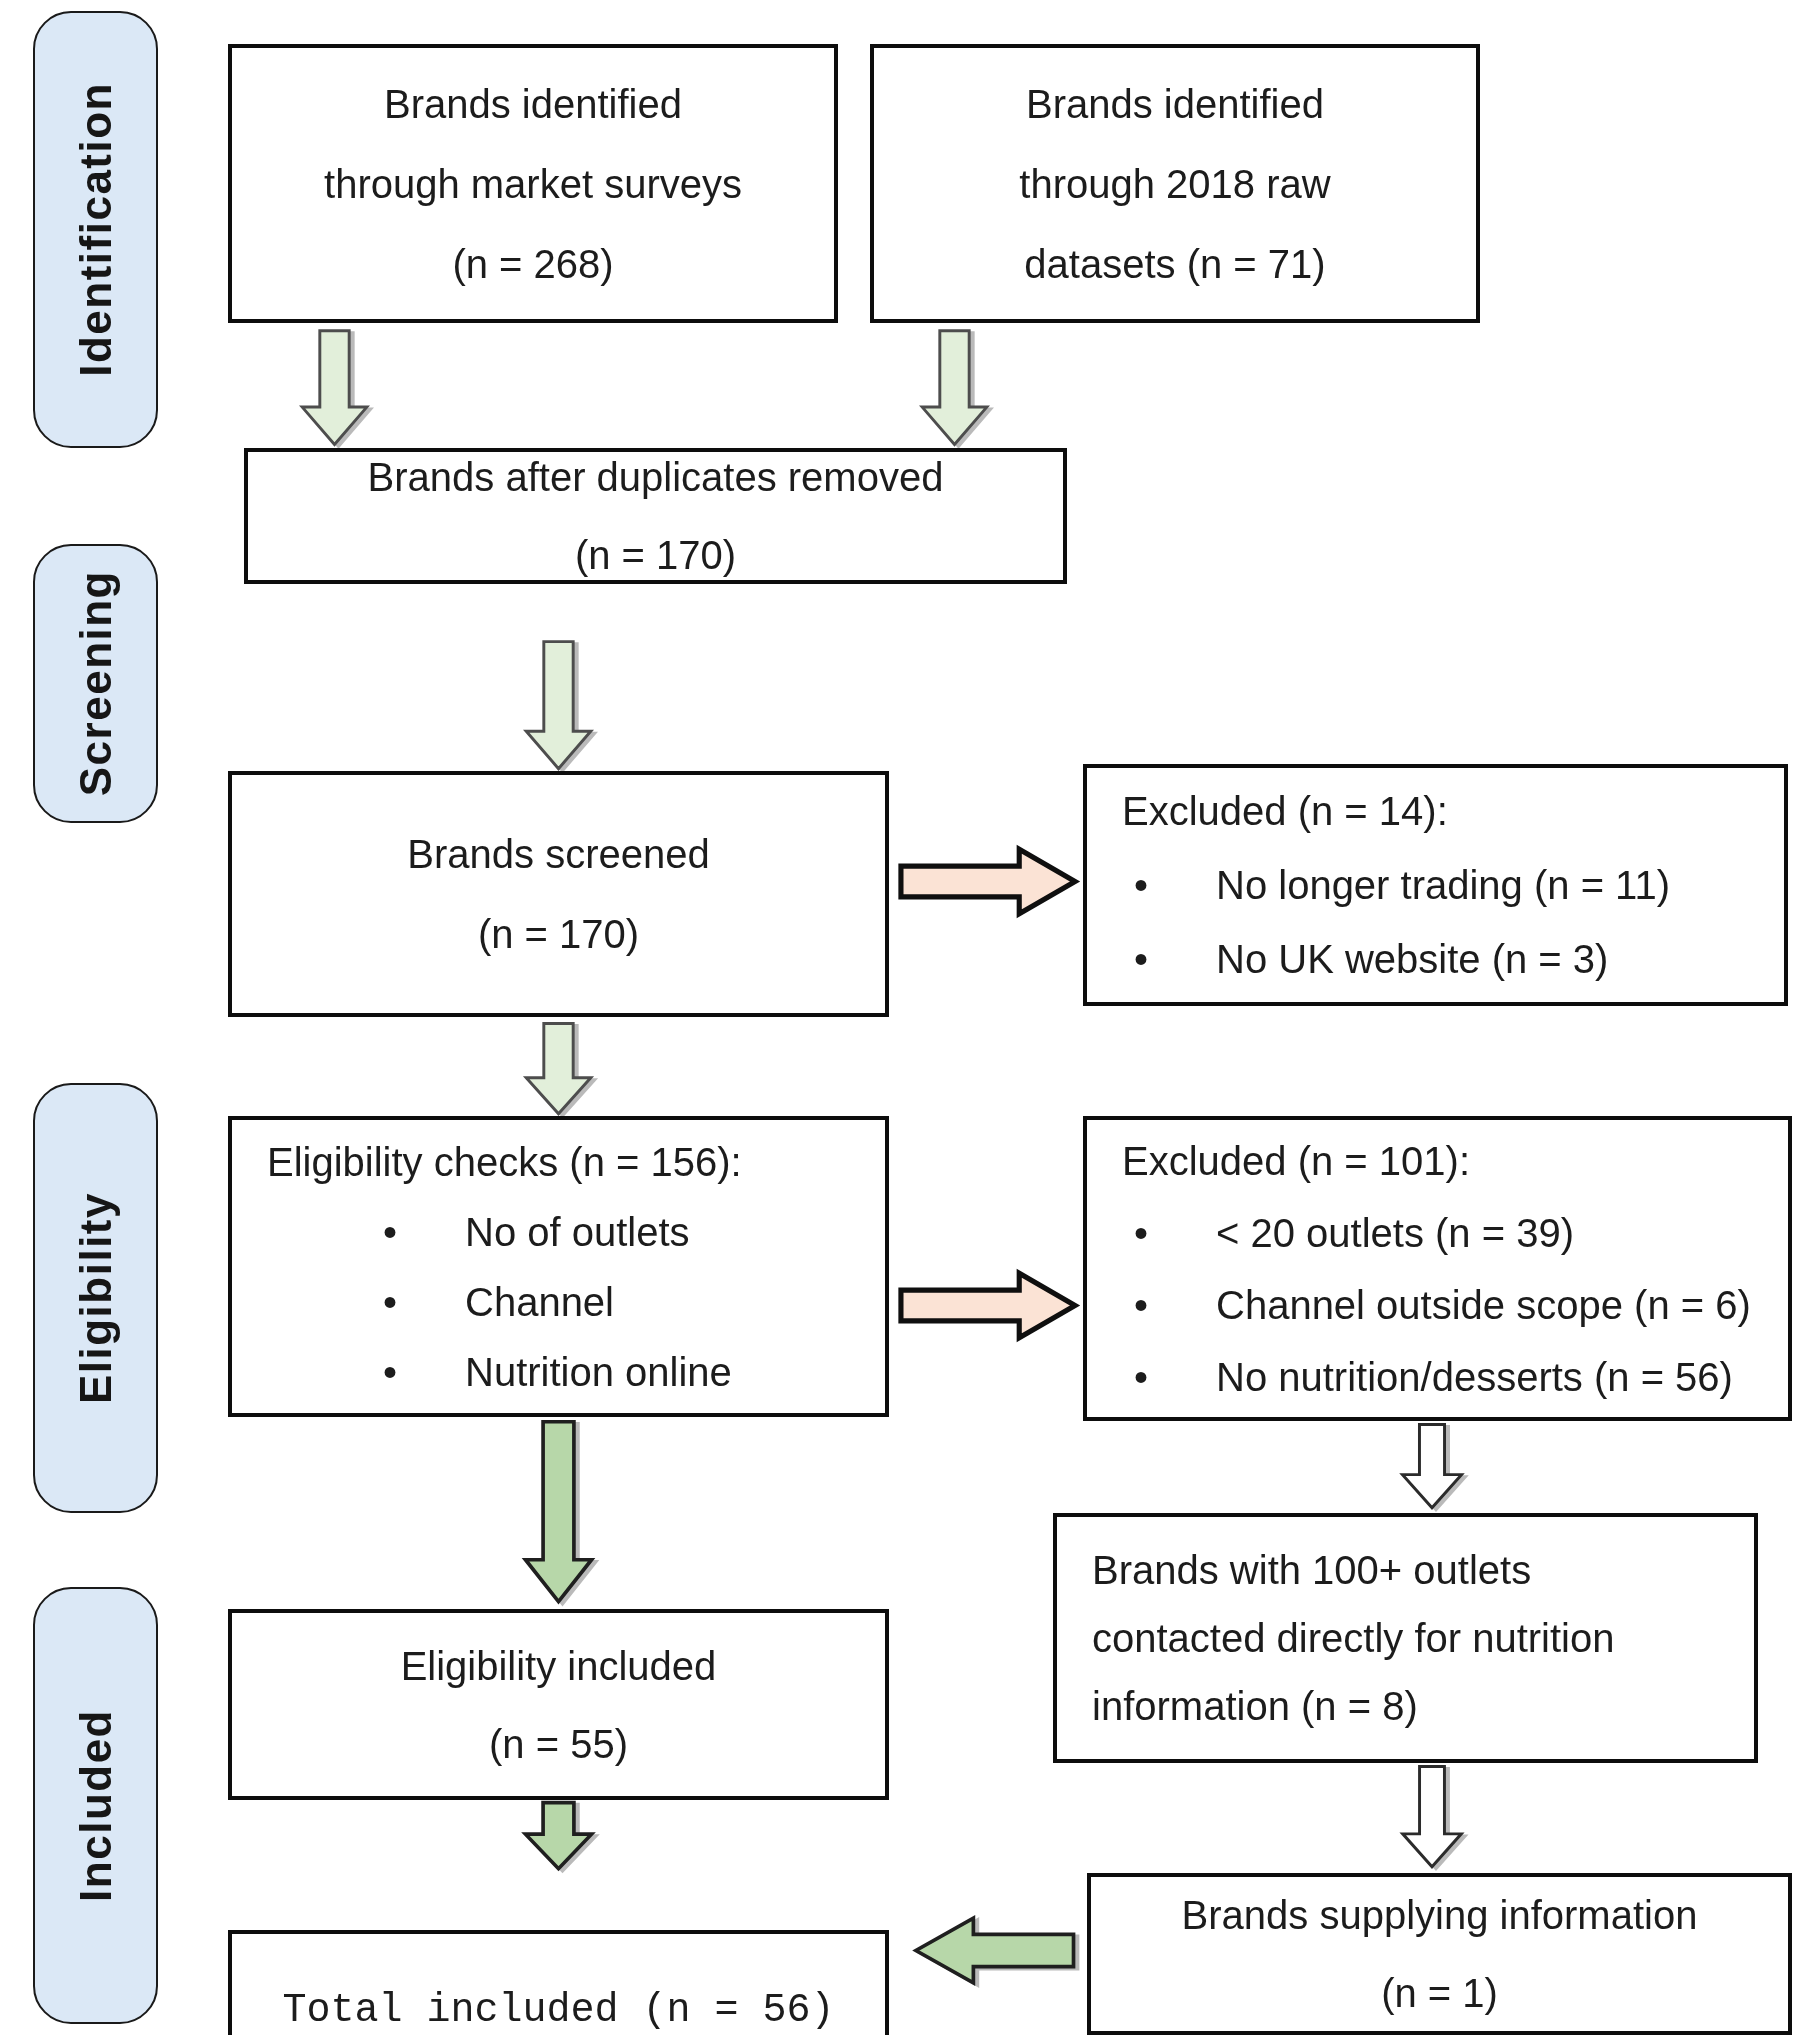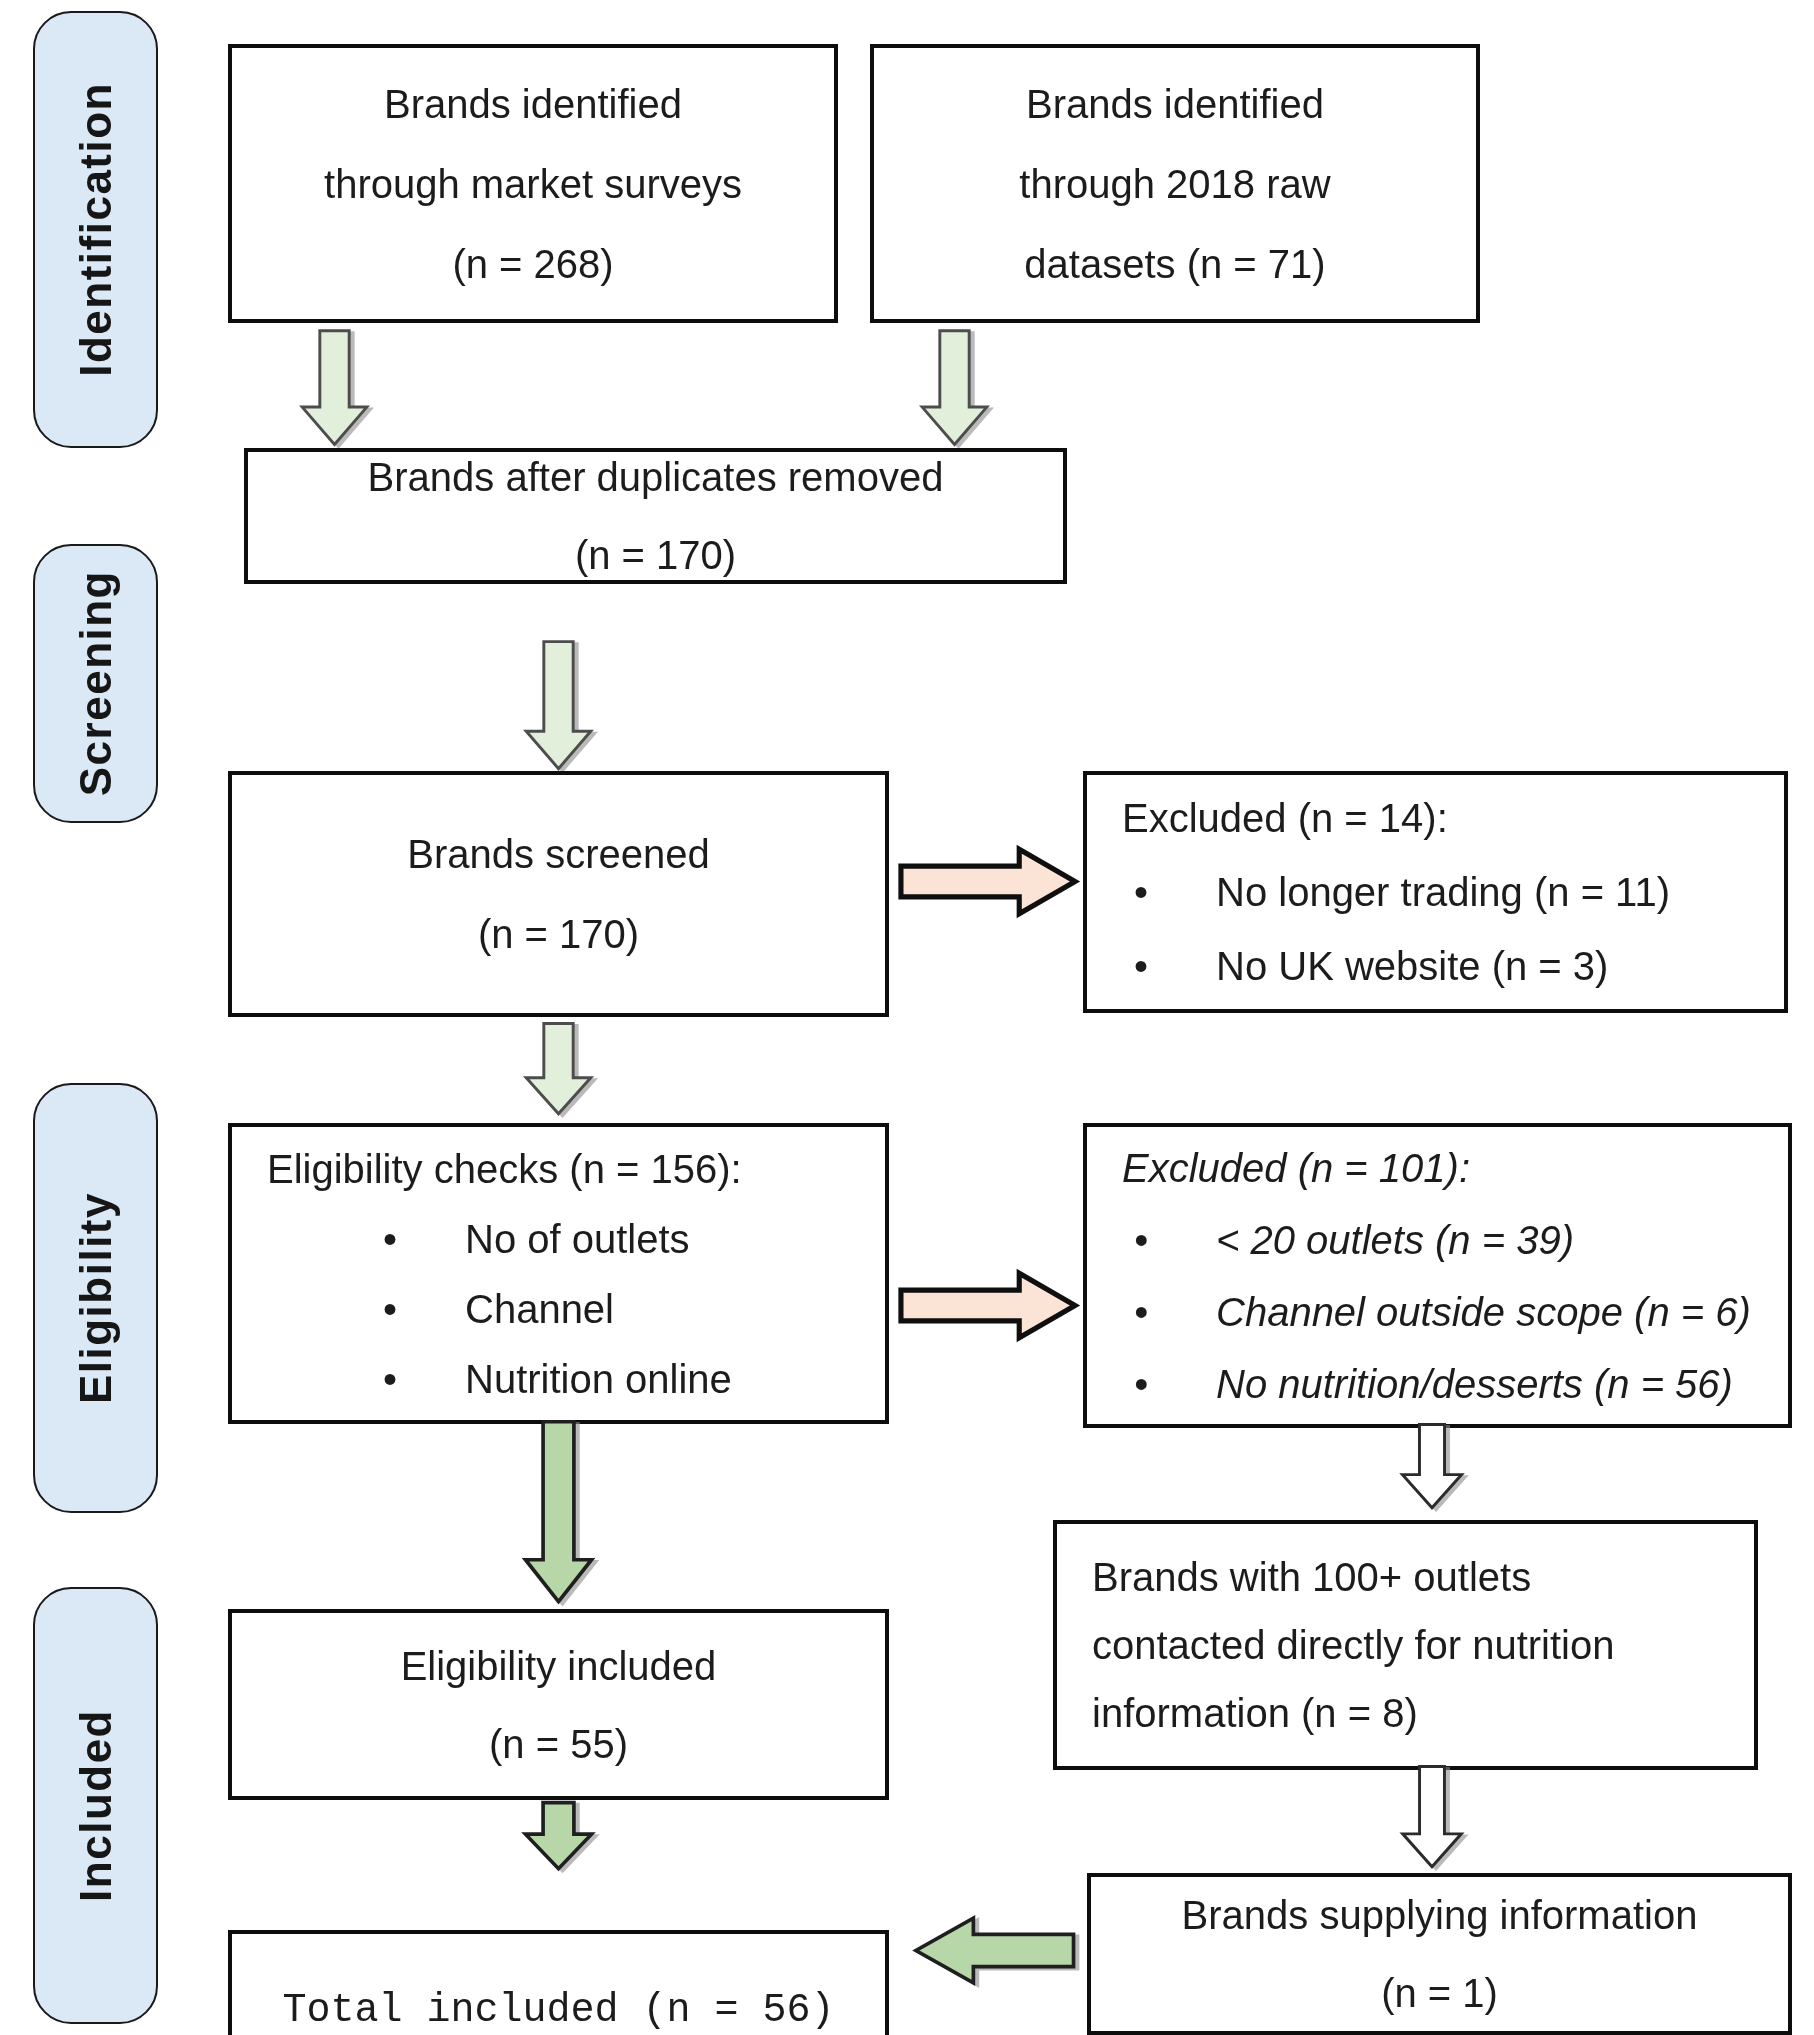--- a/index.html
+++ b/index.html
@@ -47,21 +47,21 @@
     background:var(--box-fill);
     border:4.4px solid var(--border);
     box-sizing:border-box;
     display:flex;
     flex-direction:column;
     justify-content:center;
     font-size:40px;
     line-height:1.75;
   }
   .box.center{align-items:center;text-align:center;gap:10px;}
-  .box.left{align-items:stretch;text-align:left;margin-top:7px;}
+  .box.left{align-items:stretch;text-align:left;}
   .line{white-space:nowrap;}
   .title-line{white-space:nowrap;padding-left:35px;}
   .brow{display:flex;align-items:baseline;white-space:nowrap;}
   .brow .bdot{display:inline-block;width:82px;text-align:left;flex:0 0 auto;}
   .indent-small .brow{padding-left:47px;}
   .indent-big .brow{padding-left:151px;}
   
   .arrow{position:absolute;overflow:visible;}
   .arrow polygon{stroke-linejoin:miter;}
   .arrow.pale polygon{fill:var(--arrow-pale-green);stroke:#4d4d4d;stroke-width:4px;}
@@ -153,21 +153,21 @@
     <div class="brow">
       <span class="bdot">•</span>
       <span class="btext">Nutrition online</span>
     </div>
   </div>
 
   <svg class="arrow pink" style="left:898px;top:1270px;" width="180" height="71" viewBox="0 0 245 96">
     <polygon points="4,27 165,27 165,4 241,48 165,92 165,69 4,69"></polygon>
   </svg>
 
-  <div class="box left indent-small" style="left:1083px;top:1116px;width:709px;height:305px;line-height:1.8;font-style:italic;">
+  <div class="box left indent-small" style="left:1083px;top:1116px;width:709px;height:305px;line-height:1.8;">
     <div class="title-line">Excluded (n = 101):</div>
     <div class="brow">
       <span class="bdot">•</span>
       <span class="btext">&lt; 20 outlets (n = 39)</span>
     </div>
     <div class="brow">
       <span class="bdot">•</span>
       <span class="btext">Channel outside scope (n = 6)</span>
     </div>
     <div class="brow">

